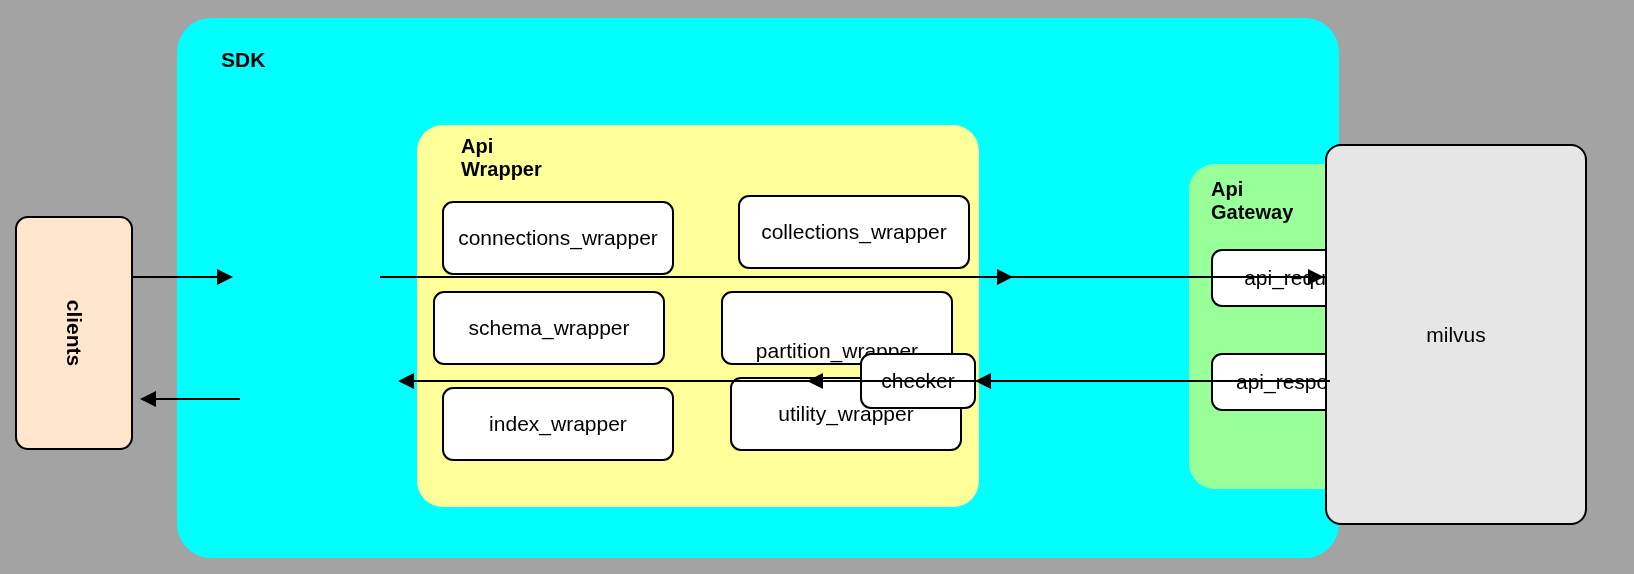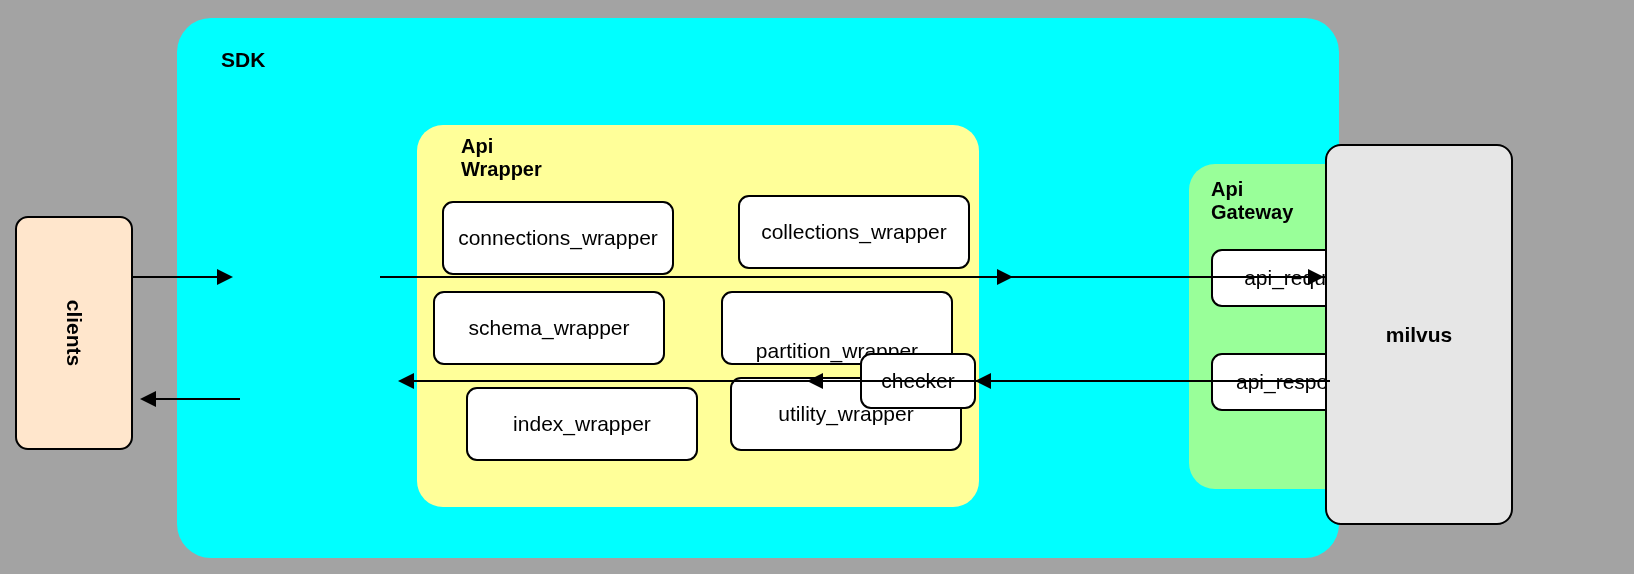--- a/index.html
+++ b/index.html
@@ -144,27 +144,27 @@
     font-weight: bold;
     color: #000000;
     transform: rotate(90deg);
     white-space: nowrap;
   }
 
   
   #milvus-box {
     left: 1325px;
     top: 144px;
-    width: 188px;
+    width: 262px;
     height: 381px;
     background: #E6E6E6;
     border: 2px solid #000000;
     border-radius: 16px;
     font-size: 21px;
-    font-weight: bold;
+    font-weight: normal;
     color: #000000;
   }
 
   
   .arrow {
     position: absolute;
   }
   .arrow-line {
     position: absolute;
     background: #000000;
@@ -203,21 +203,21 @@
         <span>collections_wrapper</span>
       </div>
 
       <div class="box wrapper-box" style="left:16px; top:166px;">
         <span>schema_wrapper</span>
       </div>
       <div class="box wrapper-box" style="left:304px; top:166px;align-items:flex-end;">
         <span>partition_wrapper</span>
       </div>
 
-      <div class="box wrapper-box" style="left:25px; top:262px;margin-left:24px;">
+      <div class="box wrapper-box" style="left:25px; top:262px;">
         <span>index_wrapper</span>
       </div>
       <div class="box wrapper-box" style="left:313px; top:252px;">
         <span>utility_wrapper</span>
       </div>
     </div>
 
     <div class="box" id="api-gateway-container">
       <div id="api-gateway-label">Api
 Gateway</div>

